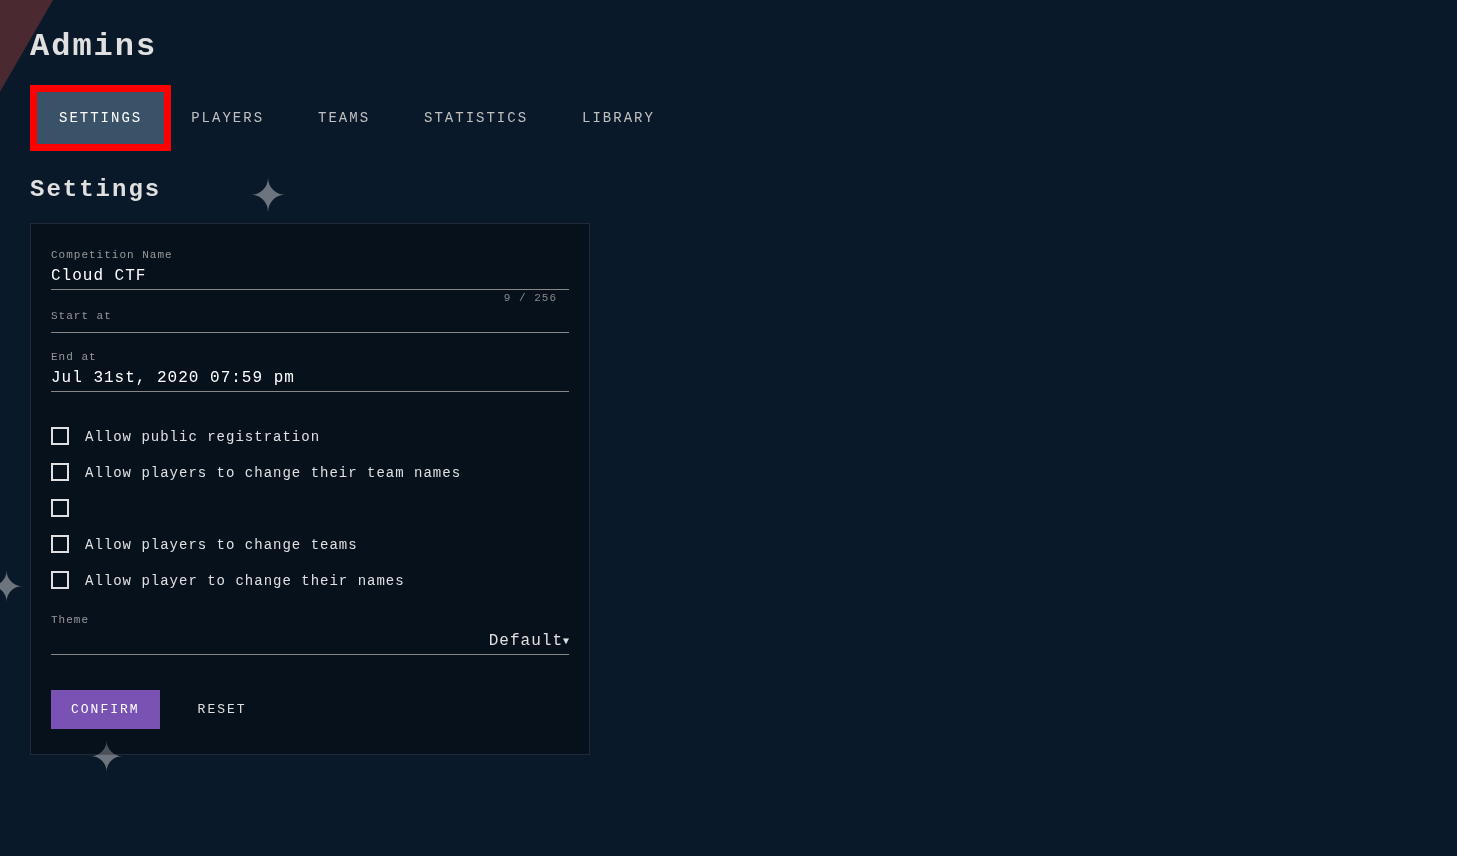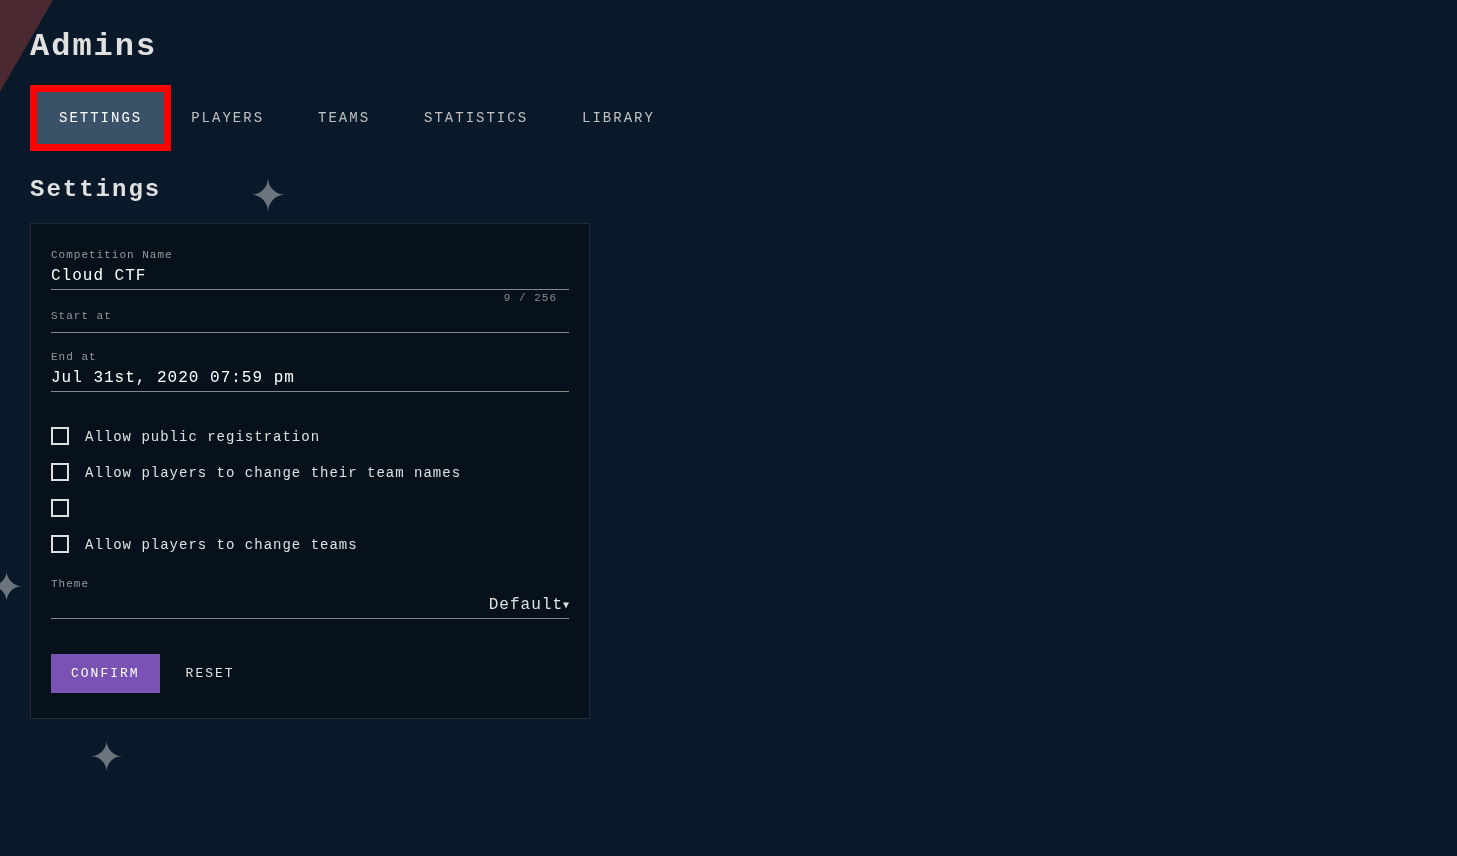--- a/index.html
+++ b/index.html
@@ -215,21 +215,21 @@
       letter-spacing: 1px;
     }
 
     .select-arrow {
       font-size: 10px;
     }
 
     .button-row {
       margin-top: 35px;
       display: flex;
-      gap: 16px;
+      gap: 28px;
       align-items: center;
     }
 
     .btn-confirm {
       background: #7952b3;
       color: #ffffff;
       border: none;
       padding: 12px 20px;
       font-size: 13px;
       letter-spacing: 2px;
@@ -305,20 +305,24 @@
         <div class="checkbox-box"></div>
         <span class="checkbox-label">Allow players to change their team names</span>
       </div>
       <div class="checkbox-row">
         <div class="checkbox-box"></div>
       </div>
       <div class="checkbox-row">
         <div class="checkbox-box"></div>
         <span class="checkbox-label">Allow players to change teams</span>
       </div>
+      <div class="checkbox-row">
+        <div class="checkbox-box"></div>
+        <span class="checkbox-label">Allow player to change their names</span>
+      </div>
     </div>
 
     <div class="select-field">
       <label class="field-label">Theme</label>
       <div class="select-display">
         <span class="select-value">Default</span>
         <span class="select-arrow">▼</span>
       </div>
     </div>
 

